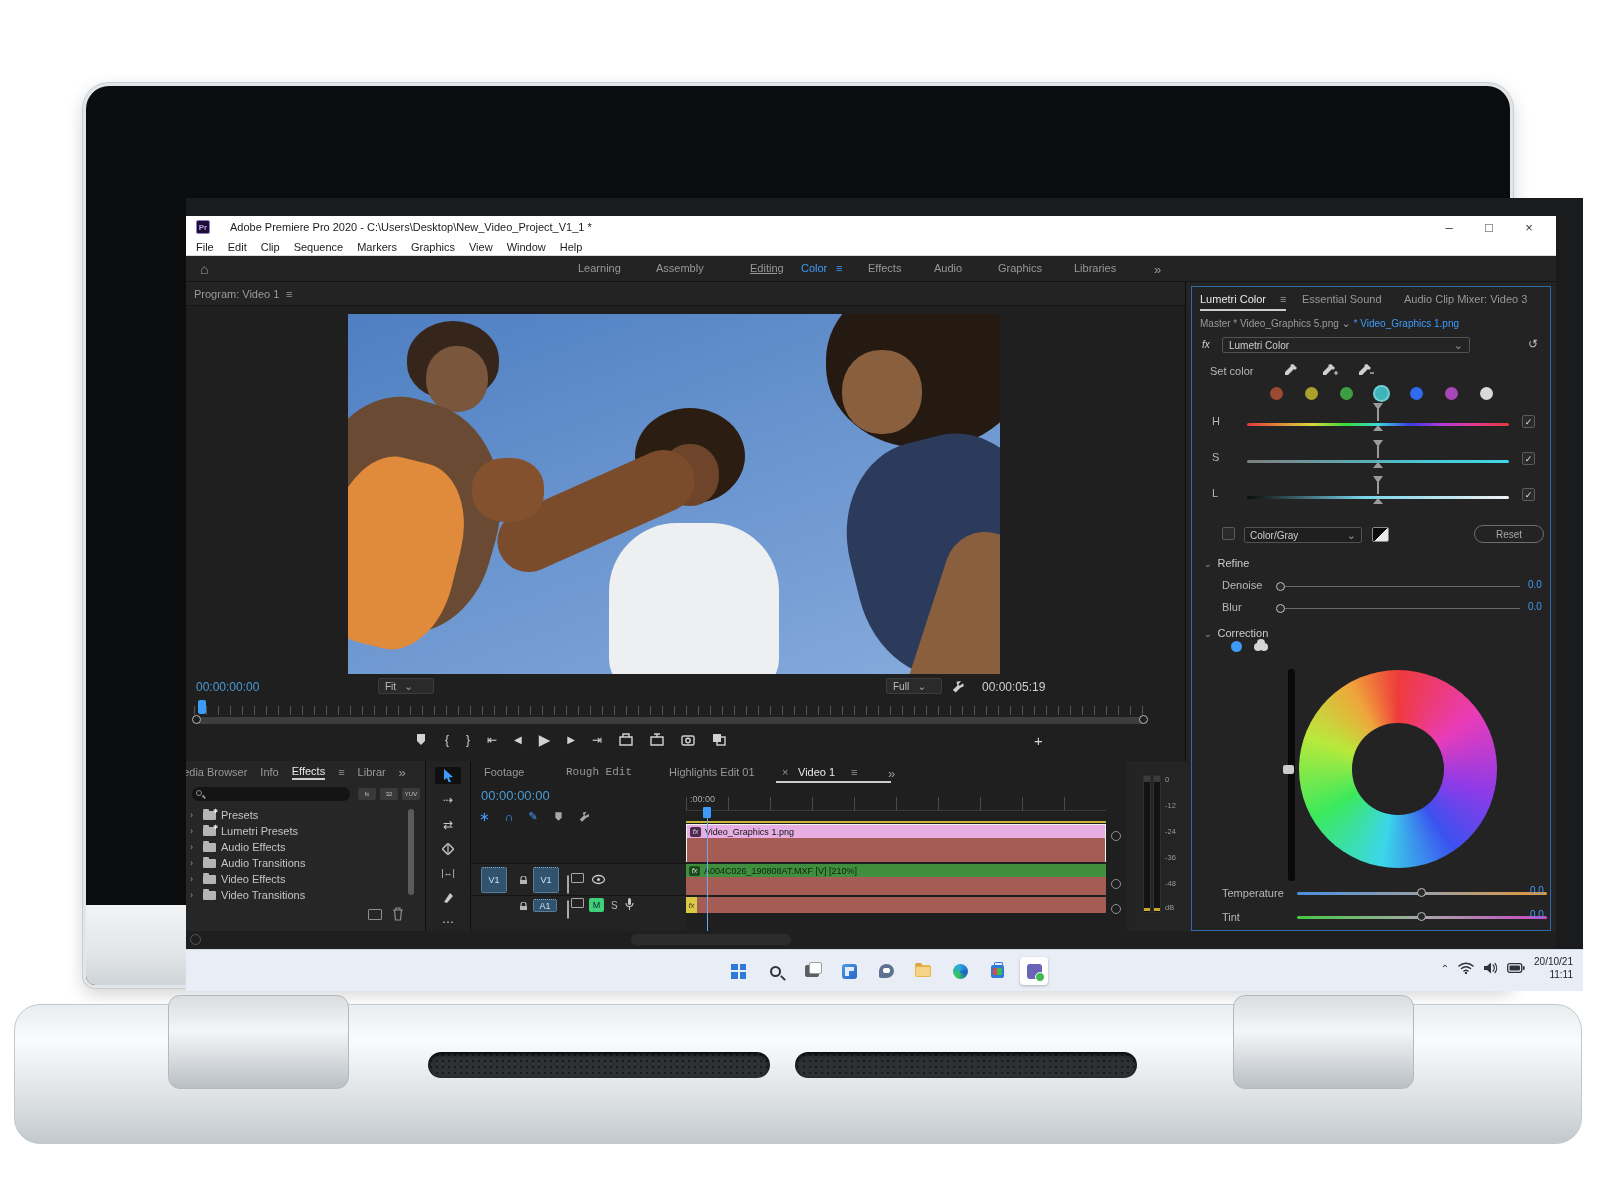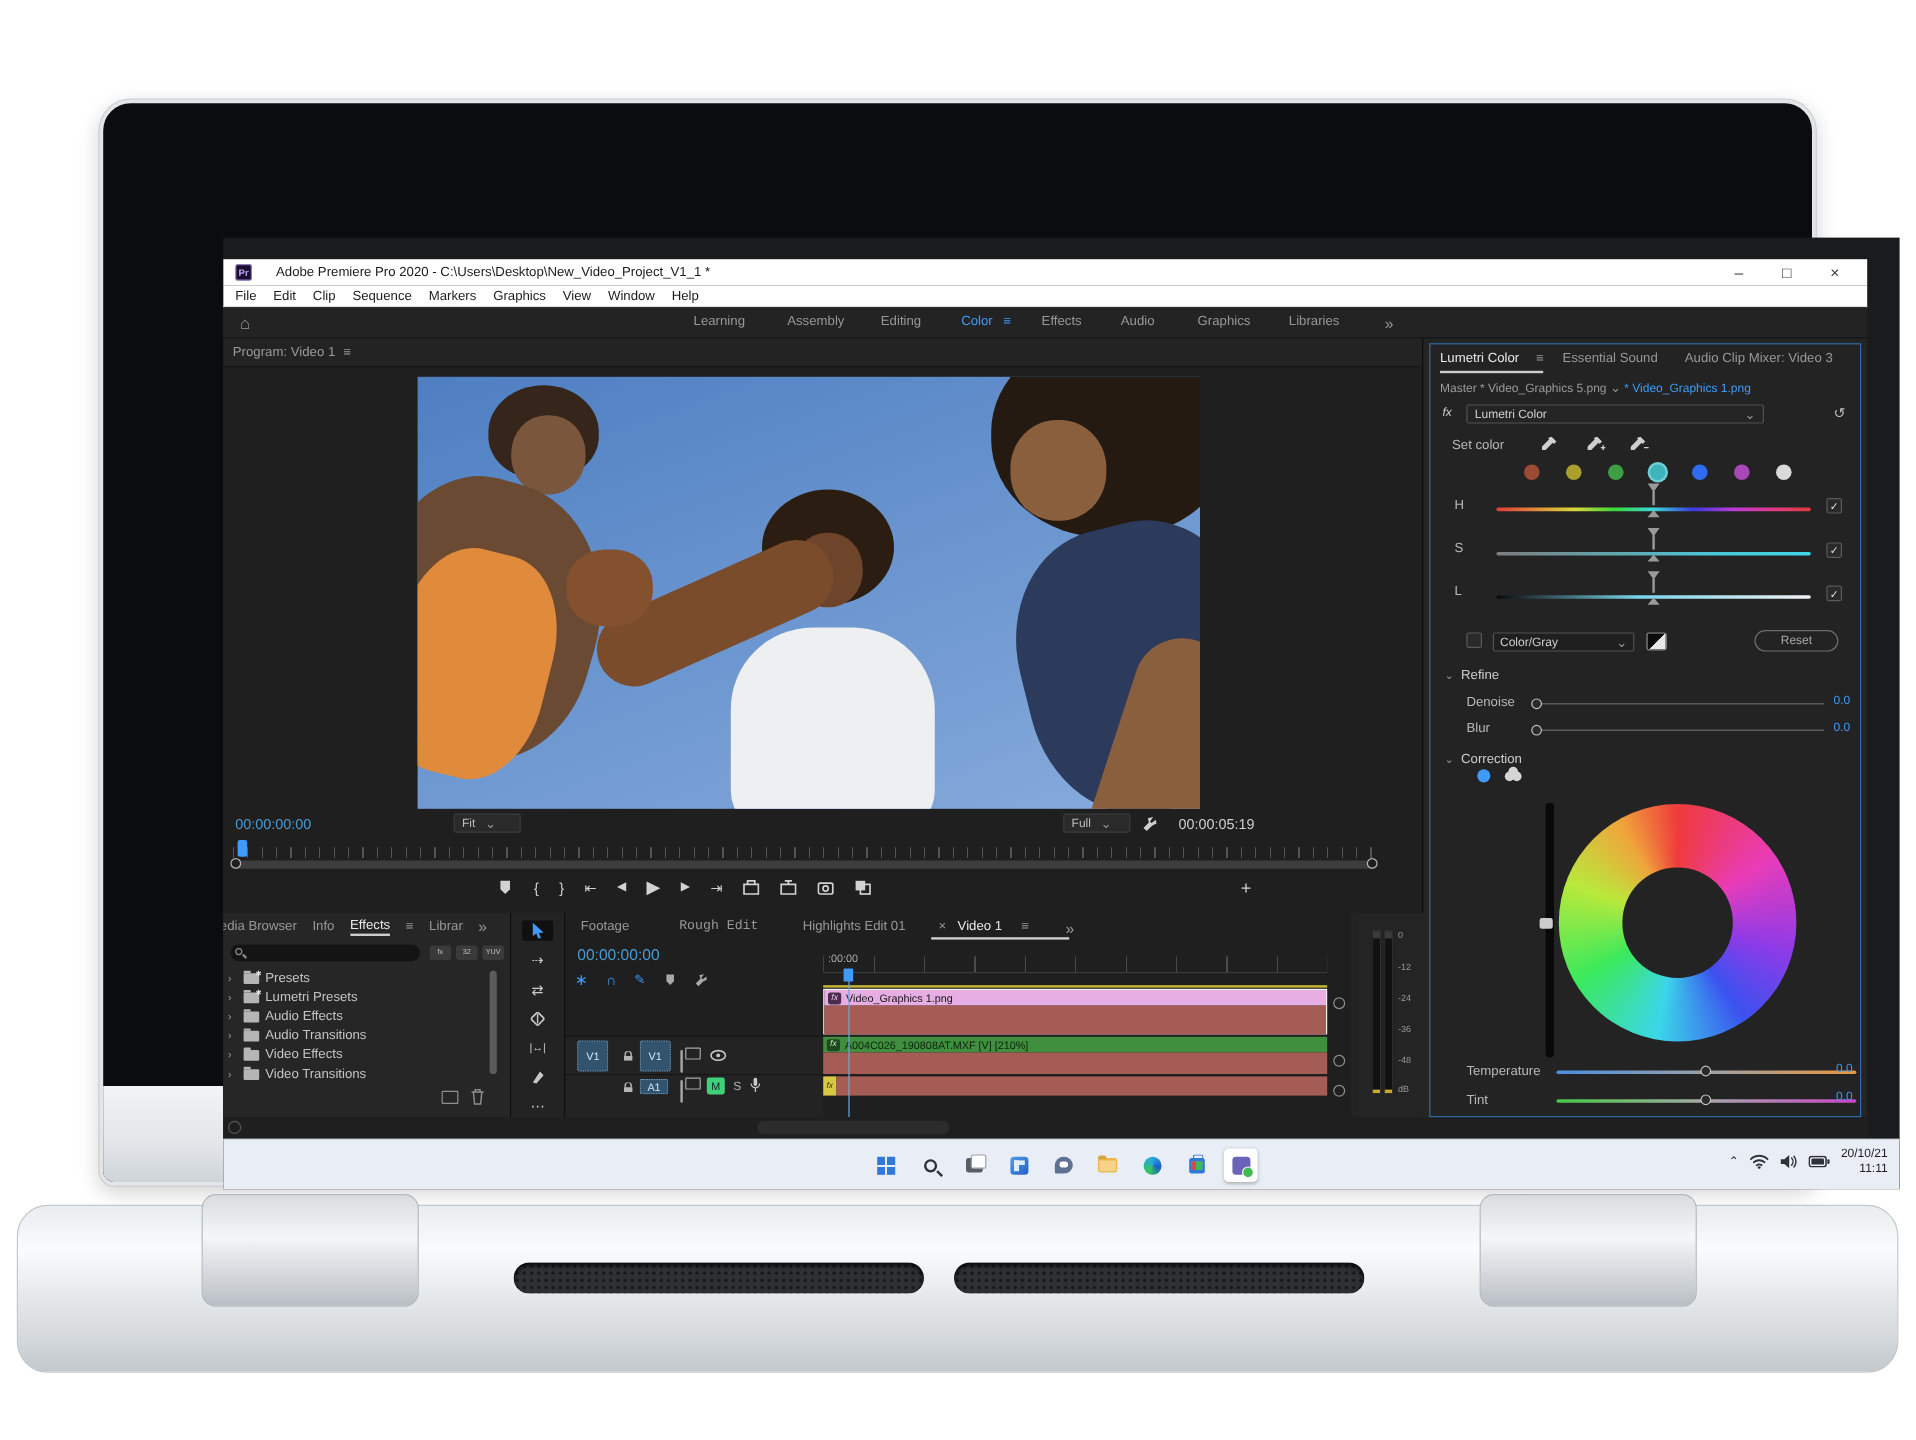--- a/index.html
+++ b/index.html
@@ -114,21 +114,21 @@
   .lu-row2{position:absolute;left:8px;top:30px;font-size:10px;color:#9a9a9a;white-space:nowrap;}
   .lu-fx-drop{position:absolute;left:30px;top:50px;width:248px;height:16px;border:1px solid #525252;border-radius:2px;color:#cfcfcf;font-size:10px;display:flex;align-items:center;padding:0 6px;justify-content:space-between;background:#242424;}
   .lu-label{position:absolute;font-size:11px;color:#b8b8b8;}
   .swatch{position:absolute;top:100px;width:13px;height:13px;border-radius:50%;}
   .hsl-track{position:absolute;left:55px;width:262px;height:3px;border-radius:2px;}
   .hsl-handle{position:absolute;width:0;height:0;border-left:5px solid transparent;border-right:5px solid transparent;}
   .hsl-stem{position:absolute;width:2px;height:12px;background:#9a9a9a;}
   .chk{position:absolute;width:13px;height:13px;background:#2a2a2a;border:1px solid #5a5a5a;border-radius:2px;color:#e0e0e0;font-size:9px;display:flex;align-items:center;justify-content:center;}
   .cg-drop{position:absolute;left:52px;top:240px;width:118px;height:16px;border:1px solid #525252;border-radius:2px;color:#cfcfcf;font-size:10px;display:flex;align-items:center;justify-content:space-between;padding:0 5px;background:#1f1f1f;}
   .invert-icn{position:absolute;left:180px;top:240px;width:17px;height:15px;border:1px solid #8a8a8a;border-radius:2px;background:linear-gradient(135deg,#0a0a0a 50%,#e8e8e8 50%);}
-  .reset-btn{position:absolute;left:270px;top:238px;width:70px;height:18px;border:1px solid #6e6e6e;border-radius:9px;color:#a8a8a8;font-size:10px;display:flex;align-items:center;justify-content:center;}
+  .reset-btn{position:absolute;left:282px;top:238px;width:70px;height:18px;border:1px solid #6e6e6e;border-radius:9px;color:#a8a8a8;font-size:10px;display:flex;align-items:center;justify-content:center;}
   .sec-hdr{position:absolute;font-size:11px;color:#cccccc;}
   .sec-chev{color:#9a9a9a;font-size:9px;margin-right:6px;}
   .s-line{position:absolute;height:1px;background:#6a6a6a;}
   .s-knob{position:absolute;width:9px;height:9px;border:1.5px solid #c2c2c2;border-radius:50%;background:#2a2a2a;}
   .s-val{position:absolute;font-size:10px;color:#3f9bfa;}
   .lum-bar{position:absolute;left:96px;top:382px;width:7px;height:212px;background:#090909;border-radius:3px;}
   .lum-knob{position:absolute;left:91px;top:478px;width:11px;height:9px;background:#cccccc;border-radius:2px;}
   .wheel{position:absolute;left:107px;top:383px;width:198px;height:198px;border-radius:50%;background:conic-gradient(from 0deg,#ef3b3b,#e93cb9 55deg,#8d3be8 105deg,#3b51ef 145deg,#3bd6e9 190deg,#3be95c 240deg,#b9e93b 290deg,#efa53b 330deg,#ef3b3b);}
   .wheel::after{content:"";position:absolute;left:27%;top:27%;width:46%;height:46%;background:#232323;border-radius:50%;}
   .grad-track{position:absolute;height:3px;border-radius:2px;}
@@ -202,21 +202,21 @@
         <span class="menu-item">Graphics</span>
         <span class="menu-item">View</span>
         <span class="menu-item">Window</span>
         <span class="menu-item">Help</span>
       </div>
 
       <div class="abs ws-bar">
         <span class="abs icn" style="left:14px;top:5px;font-size:14px;">⌂</span>
         <span class="ws-tab" style="left:392px;">Learning</span>
         <span class="ws-tab" style="left:470px;">Assembly</span>
-        <span class="ws-tab" style="left:548px;">Editing</span>
+        <span class="ws-tab" style="left:564px;text-decoration:underline;">Editing</span>
         <span class="ws-tab active" style="left:615px;">Color</span>
         <span class="ws-tab blue" style="left:650px;">≡</span>
         <span class="ws-tab" style="left:682px;">Effects</span>
         <span class="ws-tab" style="left:748px;">Audio</span>
         <span class="ws-tab" style="left:812px;">Graphics</span>
         <span class="ws-tab" style="left:888px;">Libraries</span>
         <span class="ws-tab" style="left:968px;font-size:13px;">»</span>
       </div>
 
       <div class="abs program-panel">

